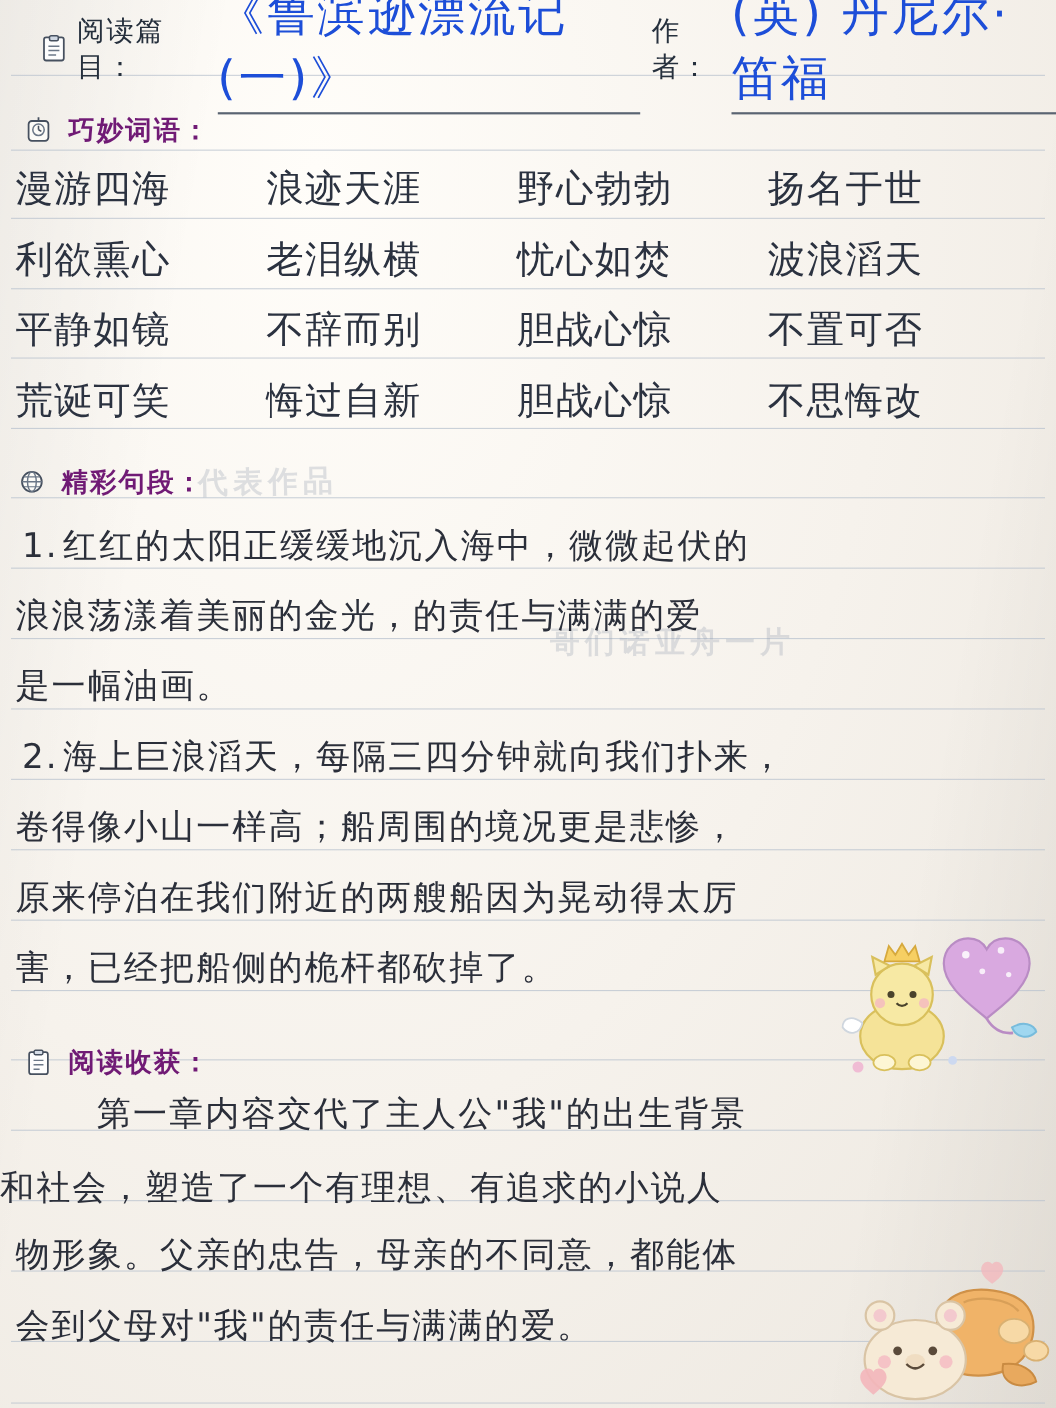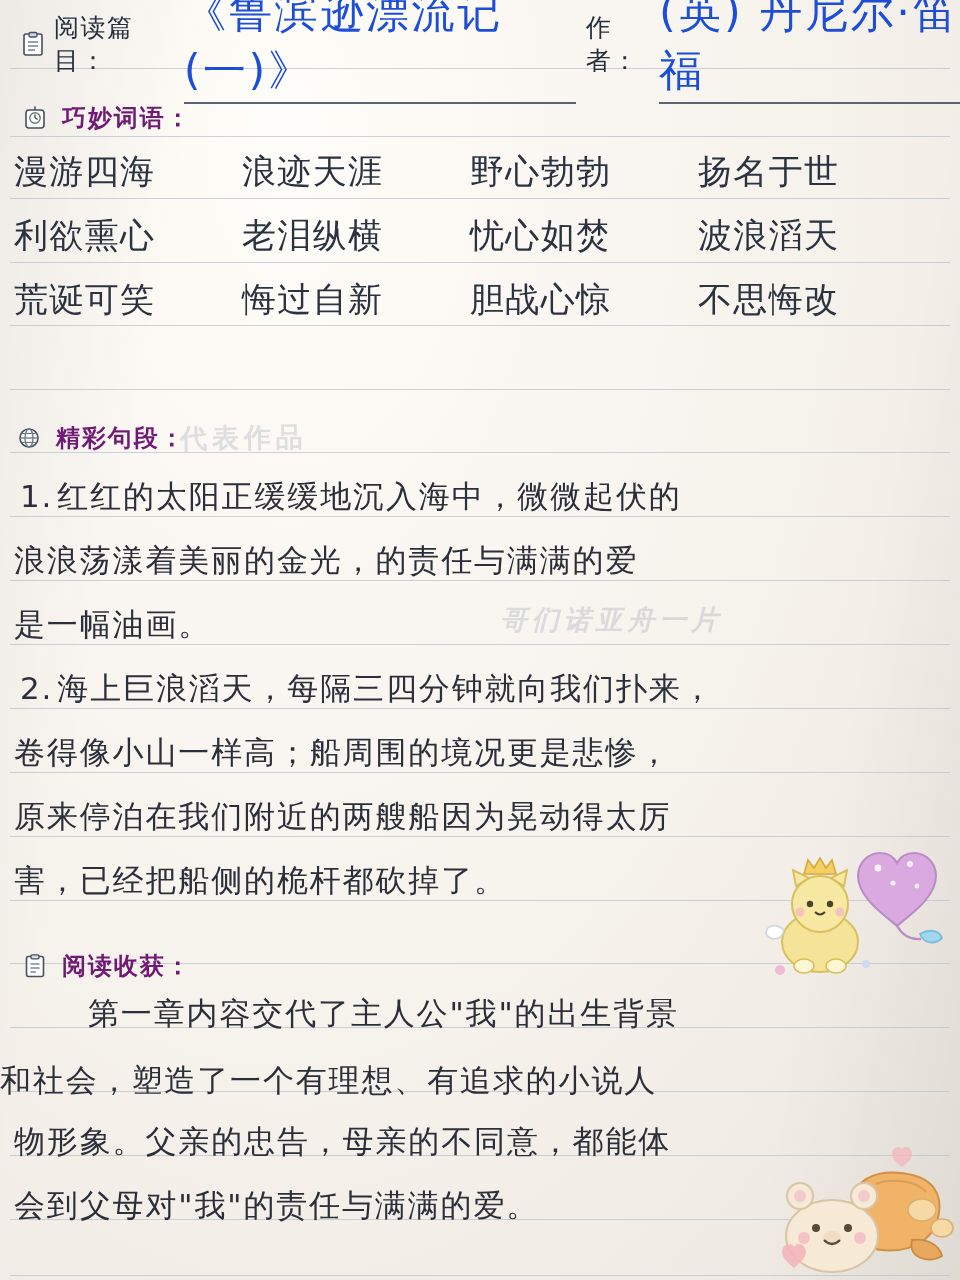--- a/index.html
+++ b/index.html
@@ -85,25 +85,25 @@
   <div class="rule" style="top:900px"></div>
   <div class="rule" style="top:963px"></div>
   <div class="rule" style="top:1027px"></div>
   <div class="rule" style="top:1091px"></div>
   <div class="rule" style="top:1155px"></div>
   <div class="rule" style="top:1219px"></div>
   <div class="rule" style="top:1275px"></div>
 </div>
 
 <div class="ghost" style="left:180px;top:420px;transform:rotate(-1deg);">代表作品</div>
-<div class="ghost" style="left:500px;top:602px;font-style:italic;">哥们诺亚舟一片</div>
+<div class="ghost" style="left:500px;top:566px;">哥们诺亚舟一片</div>
 
 <div class="content">
 
-  <div class="row" style="top:18px;height:52px;padding-left:20px;align-items:center;">
+  <div class="row" style="top:18px;height:52px;padding-left:36px;align-items:center;">
     <span class="label-ico">
       <svg width="26" height="26" viewBox="0 0 26 26">
         <rect x="4" y="3" width="18" height="21" rx="2" fill="#fdfdfd" stroke="#46505f" stroke-width="1.6"></rect>
         <rect x="9" y="1.5" width="8" height="4.5" rx="1.4" fill="#cfd7e2" stroke="#46505f" stroke-width="1.4"></rect>
         <line x1="8" y1="11" x2="18" y2="11" stroke="#6b7787" stroke-width="1.4"></line>
         <line x1="8" y1="15" x2="18" y2="15" stroke="#6b7787" stroke-width="1.4"></line>
         <line x1="8" y1="19" x2="15" y2="19" stroke="#6b7787" stroke-width="1.4"></line>
       </svg>
     </span>
     <span class="hand hand-head">阅读篇目：</span>
@@ -130,20 +130,26 @@
       <span class="hand w">漫游四海</span>
       <span class="hand w">浪迹天涯</span>
       <span class="hand w">野心勃勃</span>
       <span class="hand w">扬名于世</span>
     </div>
     <div class="wordrow">
       <span class="hand w">利欲熏心</span>
       <span class="hand w">老泪纵横</span>
       <span class="hand w">忧心如焚</span>
       <span class="hand w">波浪滔天</span>
+    </div>
+    <div class="wordrow">
+      <span class="hand w">平静如镜</span>
+      <span class="hand w">不辞而别</span>
+      <span class="hand w">胆战心惊</span>
+      <span class="hand w">不置可否</span>
     </div>
     <div class="wordrow">
       <span class="hand w">荒诞可笑</span>
       <span class="hand w">悔过自新</span>
       <span class="hand w">胆战心惊</span>
       <span class="hand w">不思悔改</span>
     </div>
   </div>
 
   <div class="row section-label" style="top:422px;height:32px;padding-left:16px;">

